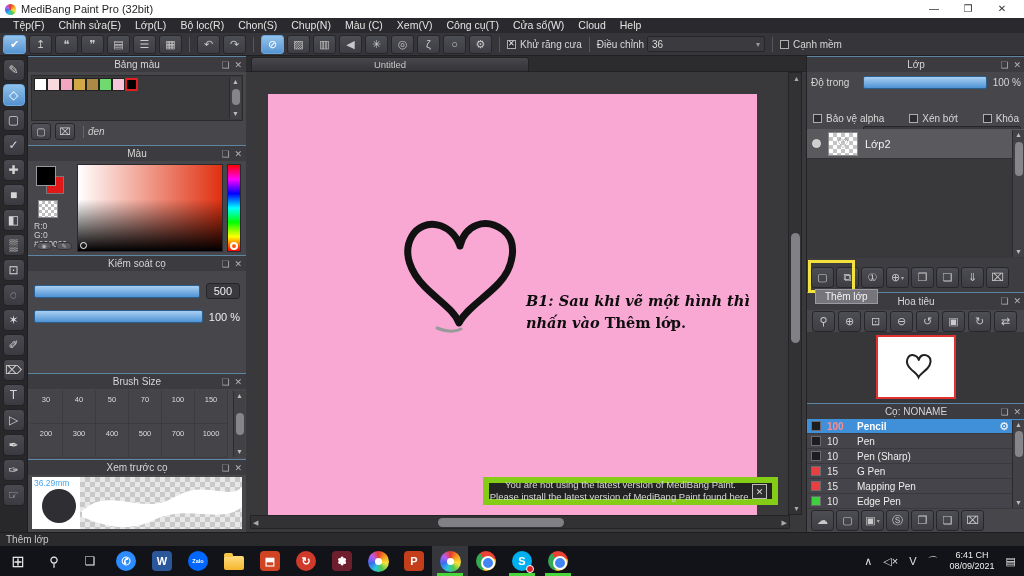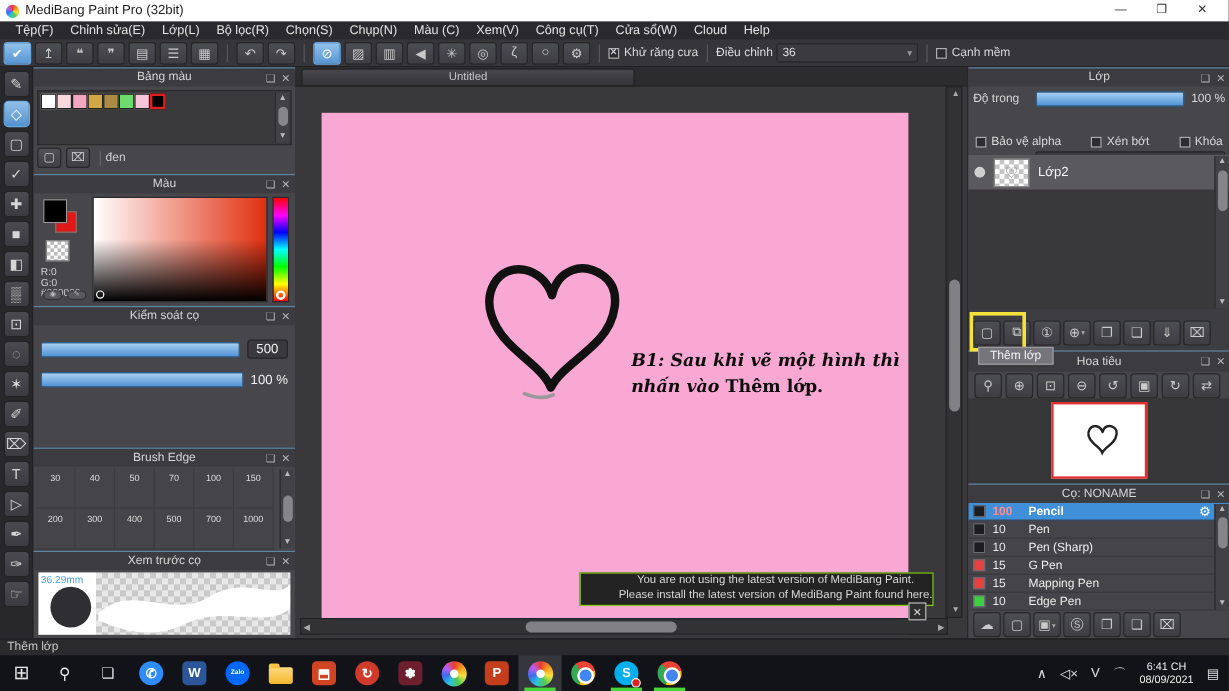--- a/index.html
+++ b/index.html
@@ -89,21 +89,21 @@
   #pv-stroke svg { position:absolute; left:0; top:0; }
 
   
   #canvasarea { position:absolute; left:246px; top:56px; width:560px; height:476px; background:#39393c; }
   #tabbar { height:16px; background:#2c2c2f; border-bottom:1px solid #232326; position:relative; }
   .tab { position:absolute; left:5px; top:1px; width:278px; height:15px; background:linear-gradient(#47474c,#343438); border:1px solid #222; border-radius:3px 3px 0 0; text-align:center; font-size:9.5px; color:#c8c8c8; line-height:14px; }
   #whitecanvas { position:absolute; left:22px; top:38px; width:489px; height:435px; background:#f9a8d4;padding-left:19px; }
   #heart-svg { position:absolute; left:127px; top:112px; }
   #canvas-note { position:absolute; left:258px; top:196px; width:235px; font-family:"DejaVu Serif",serif; font-weight:bold; font-style:italic; font-size:14.5px; color:#0d0d0d; line-height:1.55; }
   #canvas-note .upright { font-style:normal; }
-  #notif { position:absolute; left:237px; top:421px; width:295px; height:28px; background:#232323; border:1px solid #84cc16; display:flex; align-items:flex-end; z-index:5;flex-direction:column; }
+  #notif { position:absolute; left:237px; top:421px; width:295px; height:28px; background:#232323; border:6px solid #84cc16; display:flex; align-items:center; z-index:5; }
   #notif-text { flex:1; text-align:center; font-size:9.5px; color:#d8d8d8; line-height:12px; }
   #notif-close { width:15px; height:15px; border:1px solid #bbb; margin-right:5px; text-align:center; font-size:9px; color:#ddd; line-height:14px; background:#2e2e2e; }
   #cv-vscroll { position:absolute; left:542px; top:16px; width:14px; height:443px; background:#323235; border:1px solid #242427; }
   #cv-vthumb { position:absolute; left:2px; top:160px; width:9px; height:110px; background:#808085; border-radius:5px; }
   #cv-hscroll { position:absolute; left:4px; top:459px; width:540px; height:14px; background:#323235; border:1px solid #242427; }
   #cv-hthumb { position:absolute; left:187px; top:2px; width:126px; height:9px; background:#808085; border-radius:5px; }
   .scr-arrow { position:absolute; color:#aaa; font-size:7px; }
 
   
   #dock { position:absolute; left:806px; top:56px; width:218px; height:476px; background:#3e3e42; border-left:1px solid #232326; }
@@ -275,21 +275,21 @@
       <div class="vscroll" style="height:42px;">
         <div class="varrow">▲</div>
         <div class="vthumb" style="top:12px;height:16px;"></div>
         <div class="varrow" style="position:absolute;bottom:0;width:100%;">▼</div>
       </div>
     </div>
     <div id="palette-bottom">
       <span class="smallbtn">▢</span>
       <span class="smallbtn">⌧</span>
       <span class="pal-div"></span>
-      <span style="font-size:10px;color:#cfcfcf;">đen</span>
+      <span style="font-size:10px;color:#cfcfcf;font-style:italic;">đen</span>
     </div>
   </section>
 
   <section class="panel" id="p-color">
     <div class="phead">
       <span>Màu</span>
       <span class="hic">
           <span>❏</span>
           <span>✕</span>
         </span>
@@ -325,21 +325,21 @@
       <span class="valbox">500</span>
     </div>
     <div class="ctl-row" style="top:55px;">
       <span class="slider"></span>
       <span class="valtext">100 %</span>
     </div>
   </section>
 
   <section class="panel" id="p-brushsize">
     <div class="phead">
-      <span>Brush Edge</span>
+      <span>Brush Size</span>
       <span class="hic">
           <span>❏</span>
           <span>✕</span>
         </span>
     </div>
     <div id="size-grid">
         <span class="size-cell"><span class="size-dot"></span><span class="size-lbl">30</span></span>
         <span class="size-cell"><span class="size-dot"></span><span class="size-lbl">40</span></span>
         <span class="size-cell"><span class="size-dot"></span><span class="size-lbl">50</span></span>
         <span class="size-cell"><span class="size-dot"></span><span class="size-lbl">70</span></span>

